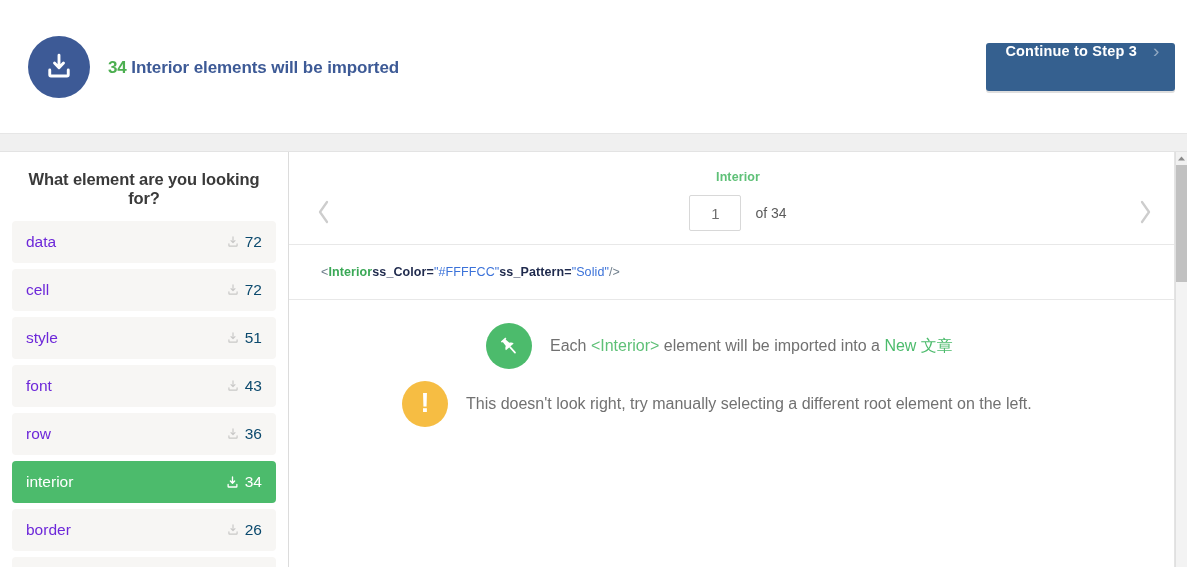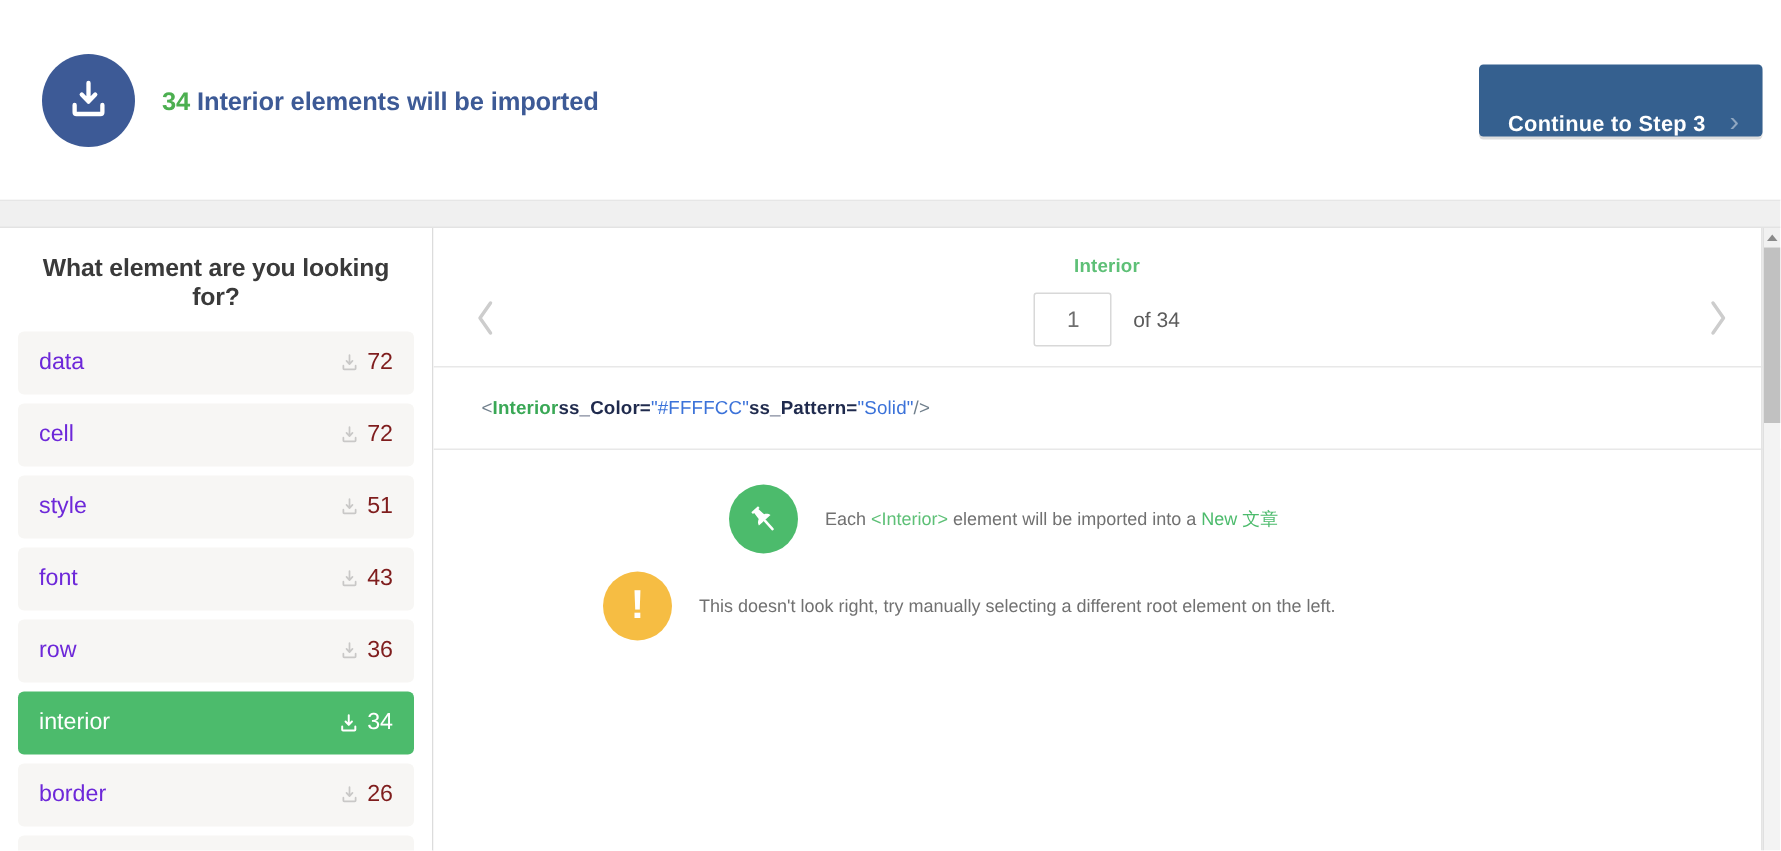--- a/index.html
+++ b/index.html
@@ -63,21 +63,21 @@
     border: none;
     border-radius: 3px;
     height: 48px;
     min-width: 189px;
     padding: 0 14px 0 18px;
     font-family: "Liberation Sans", sans-serif;
     font-size: 14.5px;
     font-weight: bold;
     letter-spacing: 0.2px;
     display: flex;
-    align-items: flex-end;
+    align-items: flex-start;
     justify-content: center;
     gap: 16px;
     cursor: pointer;
     box-shadow: 0 2px 0 rgba(0,0,0,0.13);
   }
   .continue-btn .chev {
     color: rgba(255,255,255,0.45);
     font-size: 19px;
     font-weight: normal;
     line-height: 1;
@@ -131,21 +131,21 @@
   .el-row .el-name {
     flex: 1;
     font-size: 15.5px;
     color: #6d28d9;
   }
   .el-row .el-meta {
     display: flex;
     align-items: center;
     gap: 5px;
     font-size: 15.5px;
-    color: #7f1d1d;
+    color: #0c4a6e;
   }
   .el-row .dl-ico { opacity: 0.42; display: block; }
 
   .el-row.selected {
     background: #4cbb6c;
   }
   .el-row.selected .el-name { color: #ffffff; }
   .el-row.selected .el-meta { color: #ffffff; }
   .el-row.selected .dl-ico { opacity: 1; }
 
@@ -256,21 +256,21 @@
     color: #ffffff;
     font-size: 27px;
     font-weight: bold;
     line-height: 1;
     margin-top: -2px;
     font-family: "Liberation Sans", sans-serif;
   }
 
   .msg-text {
     margin-left: 18px;
-    font-size: 12px;
+    font-size: 16px;
     color: #717171;
     line-height: 24px;
   }
   .msg-text .grn { color: #4cbb6c; }
   .msg-text .grn-el { color: #5ec077; }
 
   
   .vscroll {
     position: absolute;
     top: 0;

